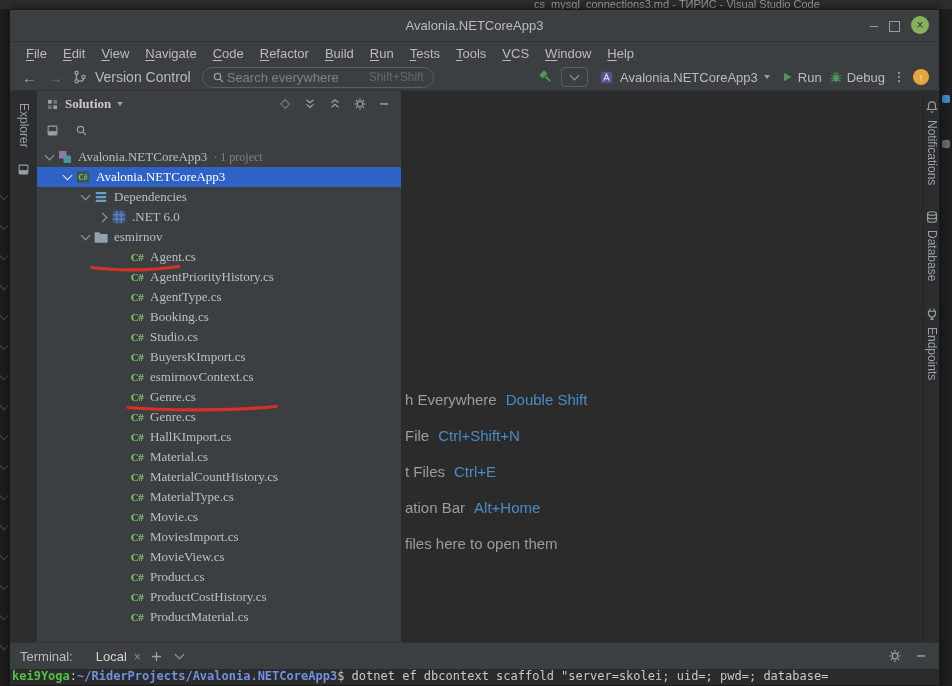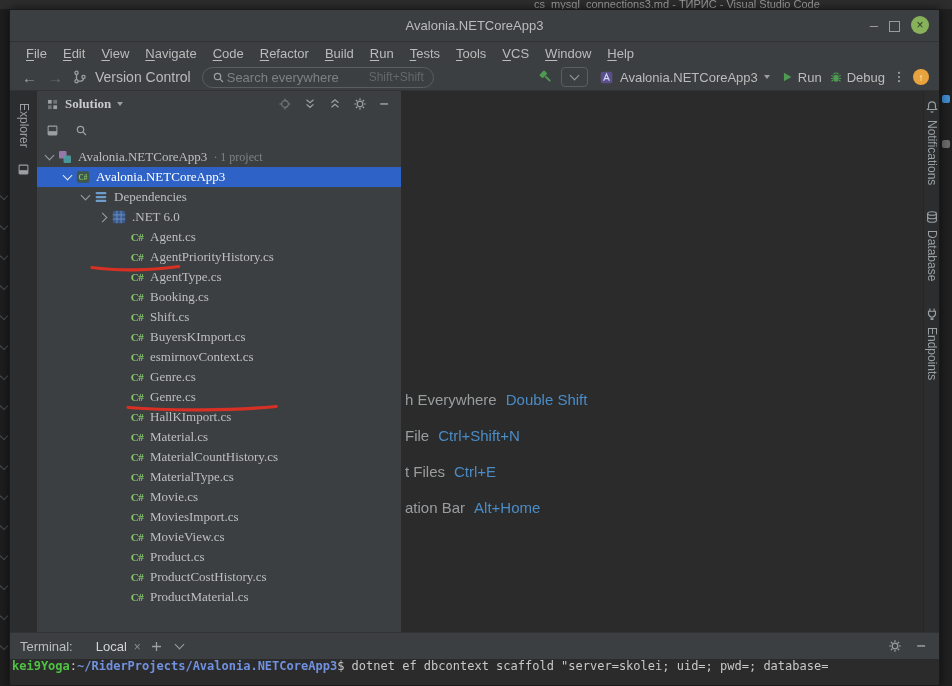--- a/index.html
+++ b/index.html
@@ -77,21 +77,21 @@
 
   .stripe-right{width:16px;flex:none;background:#2b2d2f;border-left:1px solid #242628;display:flex;flex-direction:column;align-items:center;padding-top:8px;gap:24px;box-sizing:border-box;}
   .stripe-item{display:flex;flex-direction:column;align-items:center;gap:5px;}
 
   .terminal-bar{height:26px;flex:none;background:#3c3f41;border-top:1px solid #323232;display:flex;align-items:center;padding:0 10px;gap:9px;}
   .term-label{color:#bbbdbf;font-size:13px;}
   .term-tab{display:flex;align-items:flex-end;gap:7px;color:#d2d4d6;font-size:13px;margin-left:14px;}
   .term-x{color:#8a8e90;font-size:12px;}
   .term-icons{margin-left:auto;display:flex;gap:13px;align-items:center;}
 
-  .terminal-content{height:26px;flex:none;background:#2b2b2b;overflow:hidden;white-space:nowrap;
+  .terminal-content{height:16px;flex:none;background:#2b2b2b;overflow:hidden;white-space:nowrap;
                     font-family:"DejaVu Sans Mono",monospace;font-size:12px;padding-left:2px;}
   .tp-user{color:#4fc244;font-weight:bold;}
   .tp-sep{color:#c8c8c8;}
   .tp-path{color:#7091e0;font-weight:bold;}
   .tp-dollar{color:#c8c8c8;}
   .tp-cmd{color:#c8c8c8;}
 
   .annotations{position:absolute;left:0;top:0;width:952px;height:686px;pointer-events:none;z-index:99;}
 </style>
 </head>
@@ -366,20 +366,32 @@
               </span>
               <span class="icon16">
                 <svg width="16" height="16" viewBox="0 0 16 16" xmlns="http://www.w3.org/2000/svg">
                   <rect x="1.8" y="1.8" width="12.4" height="12.4" rx="1.8" fill="#3a5a8c"></rect>
                   <path d="M5.9 1.8v12.4M10.1 1.8v12.4M1.8 5.9h12.4M1.8 10.1h12.4" stroke="#6b8cba" stroke-width="1"></path>
                 </svg>
               </span>
               <span class="tree-label">.NET 6.0</span>
             </div>
             <div class="tree-row">
+              <span style="width: 40px; flex: 0 0 auto;"></span>
+              <span class="chev-cell">
+                <span class="tchev down"></span>
+              </span>
+              <span class="icon16">
+                <svg width="16" height="16" viewBox="0 0 16 16" xmlns="http://www.w3.org/2000/svg">
+                  <path d="M1.6 4.3c0-.6.4-1 1-1h3.5L7.6 5h6c.6 0 1 .4 1 1v6.7c0 .6-.4 1-1 1h-11c-.6 0-1-.4-1-1z" fill="#8fa3af"></path>
+                </svg>
+              </span>
+              <span class="tree-label">esmirnov</span>
+            </div>
+            <div class="tree-row">
               <span style="width: 76px; flex: 0 0 auto;"></span>
               <span class="chev-cell"></span>
               <span class="icon16">
                 <span class="cs-badge">C#</span>
               </span>
               <span class="tree-label">Agent.cs</span>
             </div>
             <div class="tree-row">
               <span style="width: 76px; flex: 0 0 auto;"></span>
               <span class="chev-cell"></span>
@@ -403,21 +415,21 @@
                 <span class="cs-badge">C#</span>
               </span>
               <span class="tree-label">Booking.cs</span>
             </div>
             <div class="tree-row">
               <span style="width: 76px; flex: 0 0 auto;"></span>
               <span class="chev-cell"></span>
               <span class="icon16">
                 <span class="cs-badge">C#</span>
               </span>
-              <span class="tree-label">Shift.cs</span>
+              <span class="tree-label">Studio.cs</span>
             </div>
             <div class="tree-row">
               <span style="width: 76px; flex: 0 0 auto;"></span>
               <span class="chev-cell"></span>
               <span class="icon16">
                 <span class="cs-badge">C#</span>
               </span>
               <span class="tree-label">BuyersKImport.cs</span>
             </div>
             <div class="tree-row">
@@ -537,20 +549,23 @@
               <span>File</span>
               <span class="hint-key">Ctrl+Shift+N</span>
             </div>
             <div class="hint-line">
               <span>t Files</span>
               <span class="hint-key">Ctrl+E</span>
             </div>
             <div class="hint-line">
               <span>ation Bar</span>
               <span class="hint-key">Alt+Home</span>
+            </div>
+            <div class="hint-line">
+              <span>files here to open them</span>
             </div>
           </div>
       </div>
 
       <div class="stripe-right" id="stripeRight">
           <div class="stripe-item">
             <span class="icon16" style="width: 14px;">
               <svg width="14" height="14" viewBox="0 0 16 16" xmlns="http://www.w3.org/2000/svg">
                 <g stroke="#9aa0a3" stroke-width="1.3" fill="none">
                   <path d="M8 2.2c2.3 0 3.9 1.7 3.9 3.9v2.7l1.3 2.1H2.8l1.3-2.1V6.1C4.1 3.9 5.7 2.2 8 2.2z"></path>

